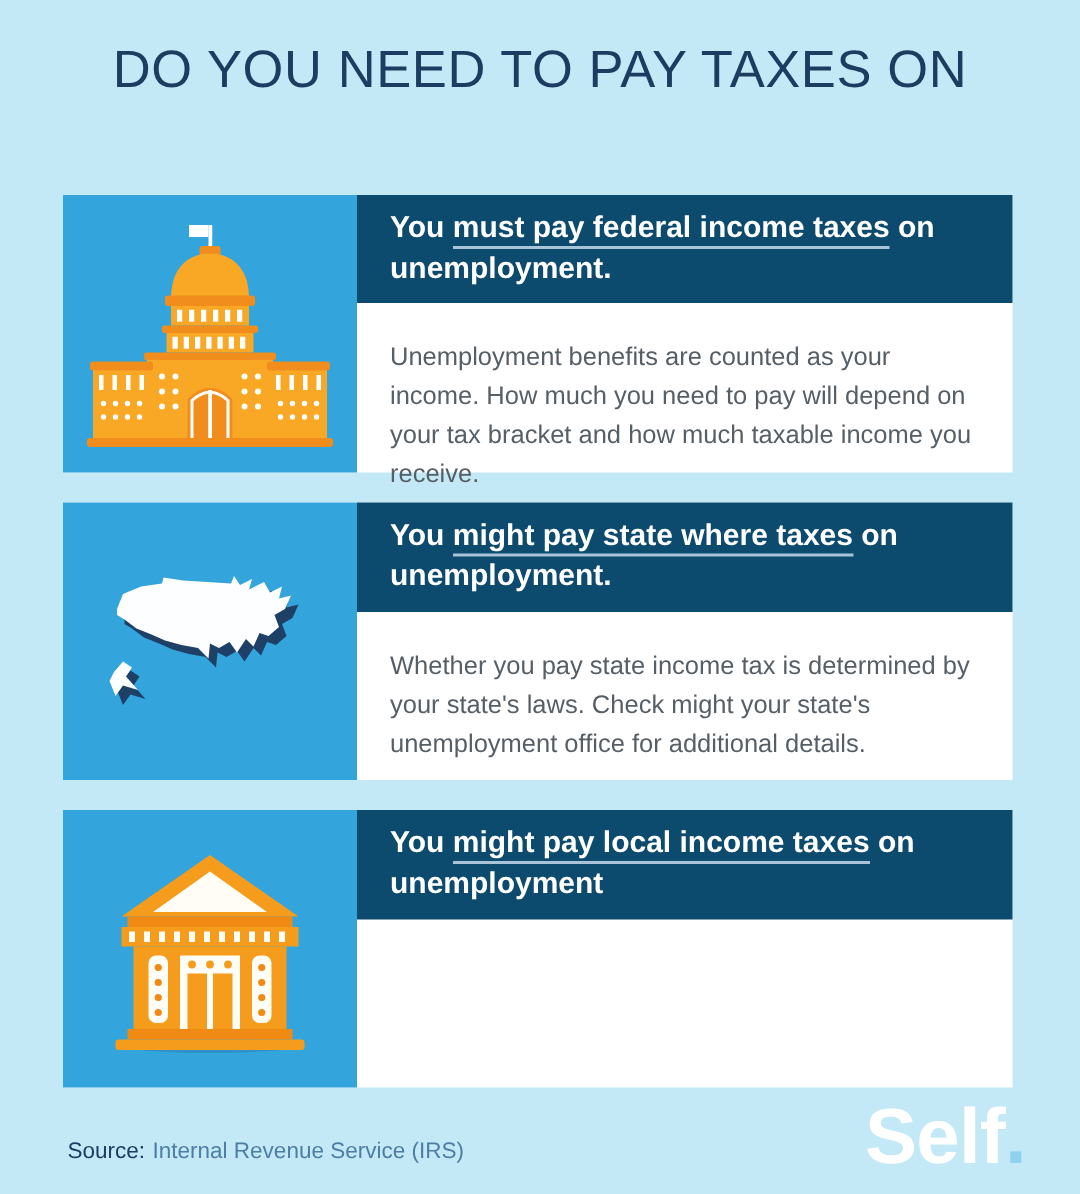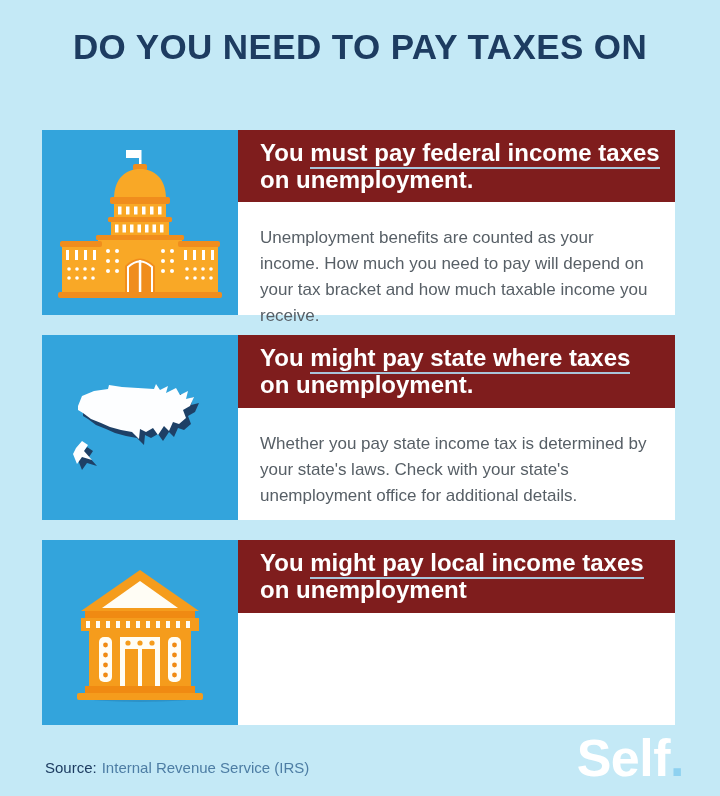--- a/index.html
+++ b/index.html
@@ -7,37 +7,37 @@
     width:720px;height:796px;
     background:#c4e9f6;
     font-family:"Liberation Sans",sans-serif;
     position:relative;overflow:hidden;
   }
   .title{
     margin:26px 28px 0;
     text-align:center;
     color:#1d3c61;
     font-size:35px;
-    font-weight:700;
+    font-weight:400;
     line-height:42px;
     letter-spacing:0.4px;
   }
   .cards{
     position:absolute;left:42px;top:130px;width:633px;
     display:flex;flex-direction:column;gap:20px;
   }
   .card{display:flex;height:185px;background:#ffffff;}
   .icon-box{
     width:196px;flex:none;background:#33a4dc;
     display:flex;align-items:center;justify-content:center;
   }
   .content{flex:1;display:flex;flex-direction:column;min-width:0;}
   .card-header{
-    background:#7f1d1d;color:#ffffff;
-    font-weight:bold;font-size:24px;line-height:27px;
+    background:#0c4a6e;color:#ffffff;
+    font-weight:bold;font-size:20px;line-height:27px;
     padding:9px 14px 10px 22px;
     min-height:72px;box-sizing:border-box;
   }
   .u{
     border-bottom:2px solid #a9c4d9;
     padding-bottom:1px;
   }
   .card-body{
     padding:23px 20px 0 22px;
     color:#575f66;font-size:17px;line-height:26px;
@@ -165,21 +165,21 @@
         <g fill="#fdfeff">
           <path d="M16 32 L20 22 L32 17 L46 15 L47 11 L60 13 L76 14 L92 15 L94 10 L98 16 L106 12 L104 19 L114 14 L118 21 L126 17 L124 25 L132 23 L128 32 L121 36 L124 44 L117 50 L111 48 L107 57 L102 52 L96 61 L91 54 L84 58 L78 55 L77 65 L70 58 L59 56 L48 53 L39 49 L29 45 L21 39 L16 36 Z"></path>
           <path d="M14 74 L20 67 L26 71 L22 77 L30 86 L20 83 L15 90 L11 80 Z"></path>
         </g>
       </svg>
     </div>
     <div class="content">
       <div class="card-header">
         <span>You </span><span class="u">might pay state where taxes</span><span> on unemployment.</span>
       </div>
-      <div class="card-body">Whether you pay state income tax is determined by your state's laws. Check with your state's unemployment office for additional details.</div>
+      <div class="card-body">Whether you pay state income tax is determined by your state's laws. Check might your state's unemployment office for additional details.</div>
     </div>
   </div>
 
   <div class="card">
     <div class="icon-box">
       <svg width="150" height="138" viewBox="0 0 150 138">
         <ellipse cx="75" cy="133" rx="58" ry="5" fill="rgba(21,55,92,0.16)"></ellipse>
         <path d="M75 6 L134 47 L16 47 Z" fill="#f59c1c"></path>
         <path d="M75 17 L113 44 L37 44 Z" fill="#fffdf5"></path>
         <rect x="20" y="47" width="110" height="7" fill="#f08a12"></rect>

